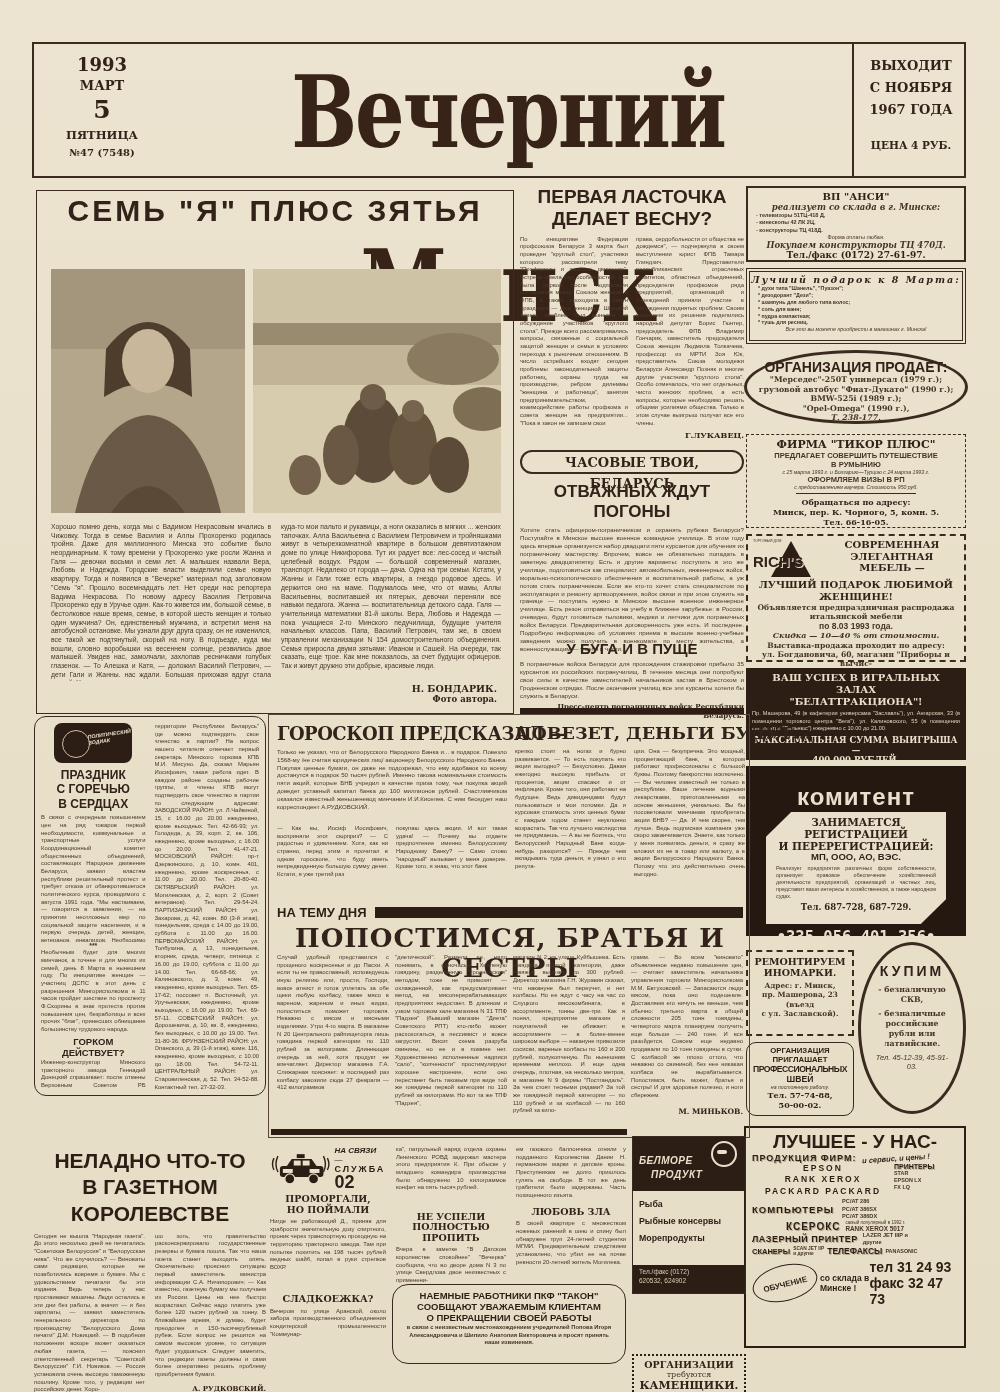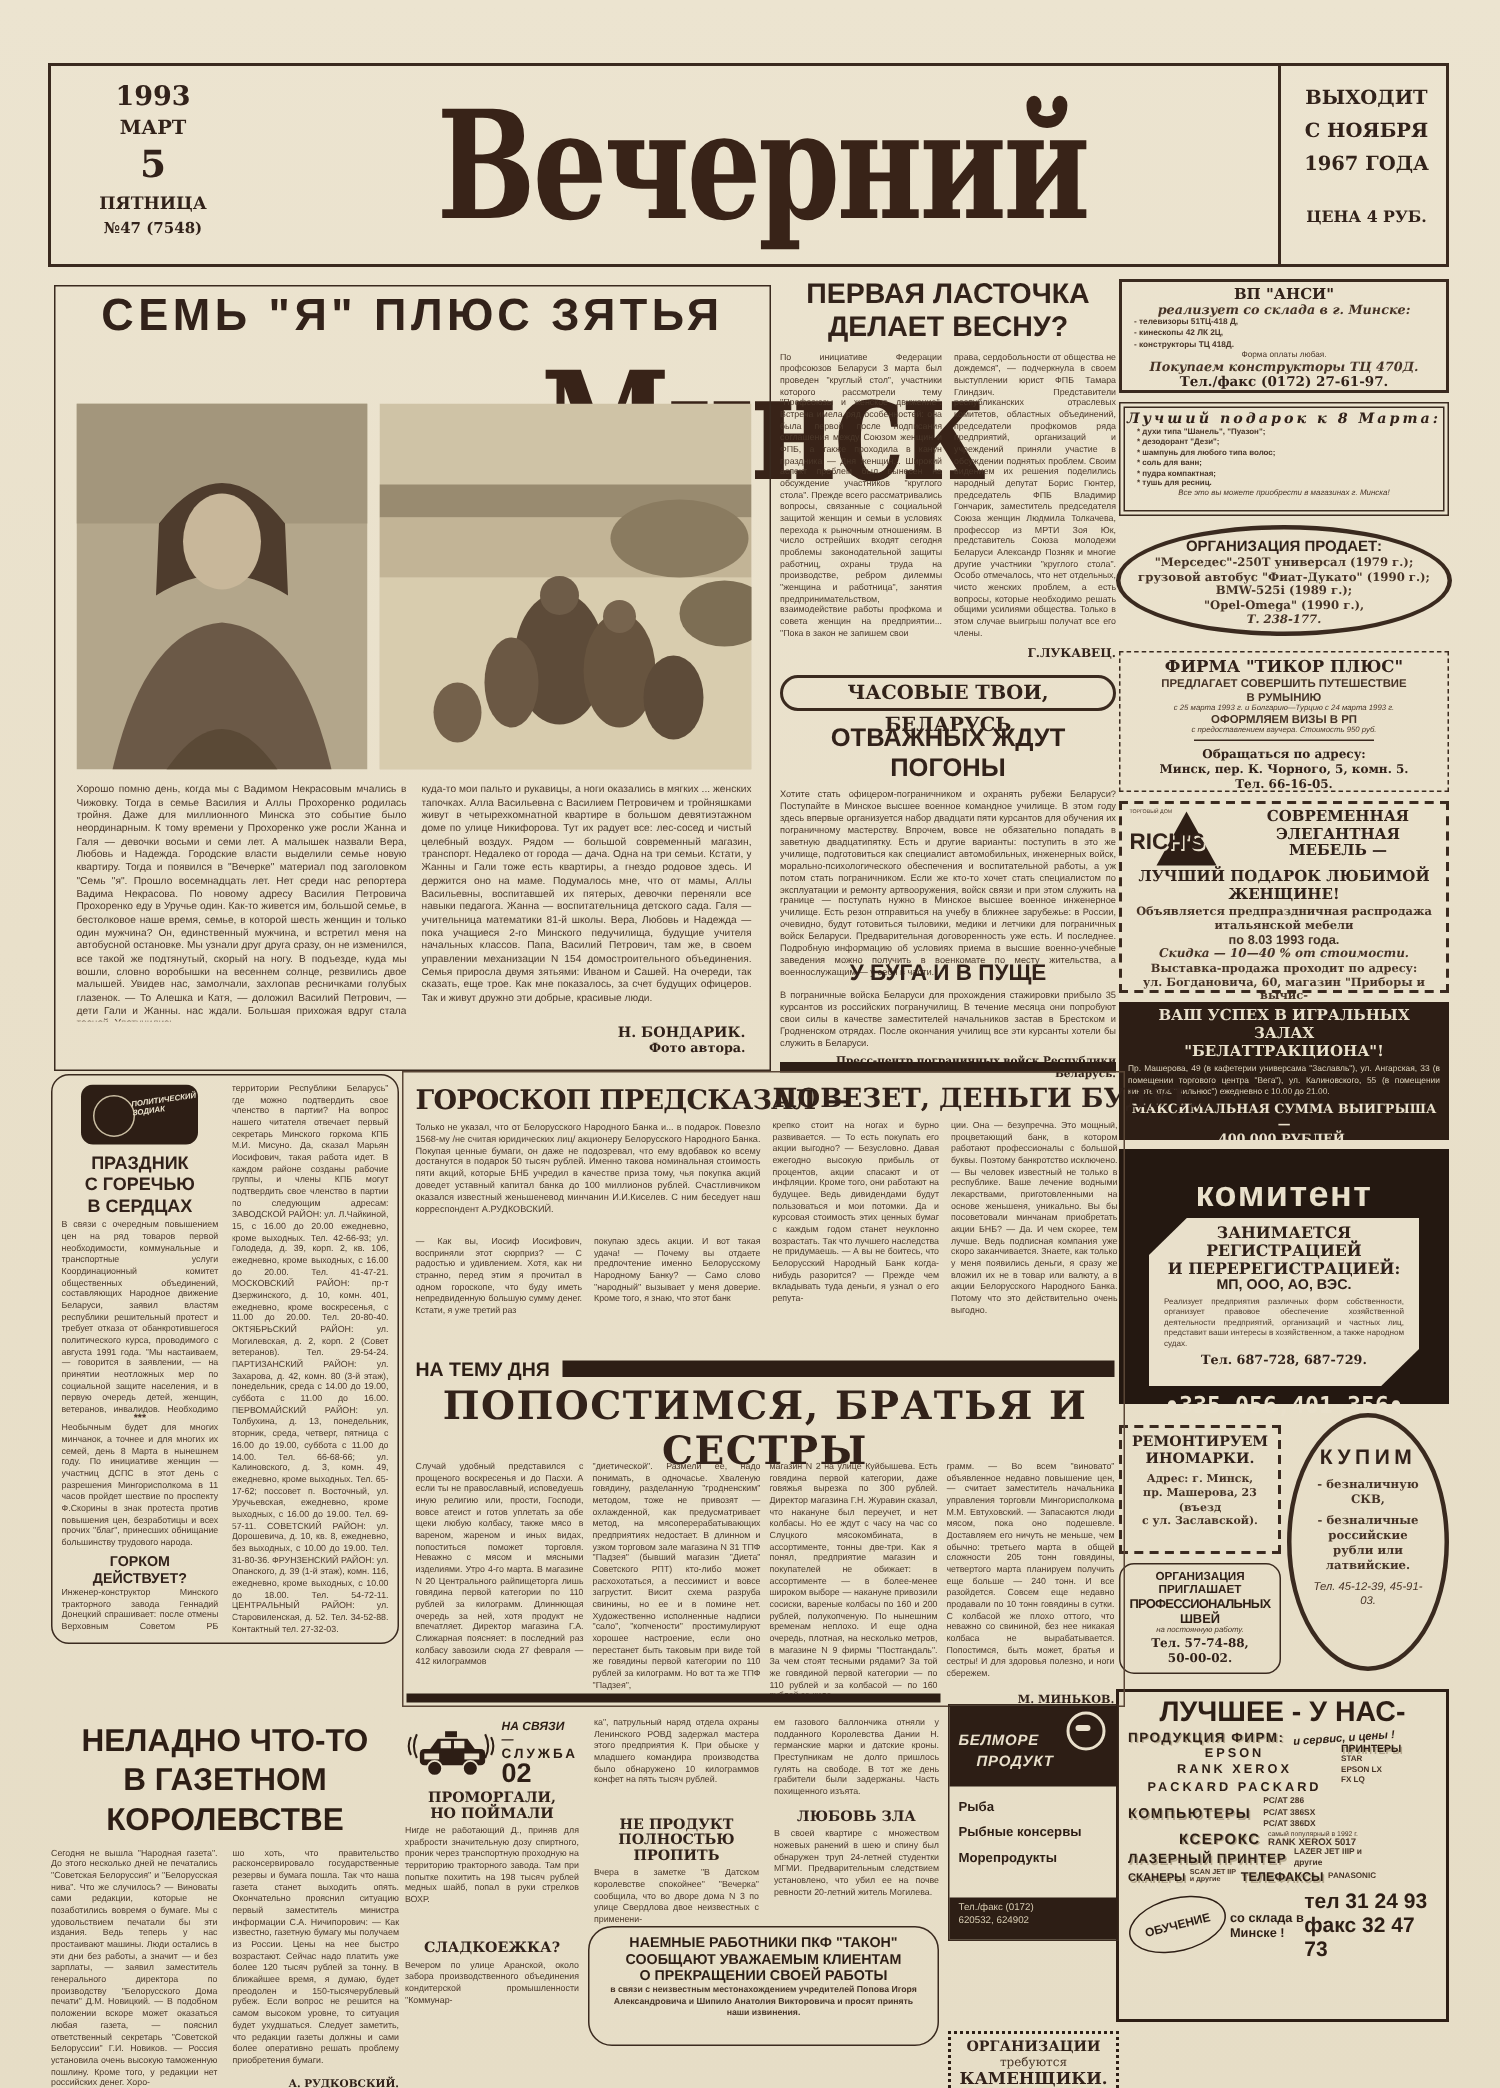--- a/index.html
+++ b/index.html
@@ -128,21 +128,21 @@
       <div>* дезодорант "Дези";</div>
       <div>* шампунь для любого типа волос;</div>
       <div>* соль для ванн;</div>
       <div>* пудра компактная;</div>
       <div>* тушь для ресниц.</div>
     </div>
     <div class="i" style="font-size:5.3px">Все это вы можете приобрести в магазинах г. Минска!</div>
   </div>
 
   <div class="abs c oval" style="left:744px;top:350px;width:224px;height:74px;border:3.5px solid #3a2a1f;box-sizing:border-box;padding-top:6px">
-    <div class="san b ink" style="font-size:10px">ОРГАНИЗАЦИЯ ПРОДАЕТ:</div>
+    <div class="san b ink" style="font-size:14px">ОРГАНИЗАЦИЯ ПРОДАЕТ:</div>
     <div class="ser b" style="font-size:7.8px;line-height:1.22">
       <div>"Мерседес"-250Т универсал (1979 г.);</div>
       <div>грузовой автобус "Фиат-Дукато" (1990 г.);</div>
       <div>BMW-525i (1989 г.);</div>
       <div>"Opel-Omega" (1990 г.),</div>
       <div class="i">Т. 238-177.</div>
     </div>
   </div>
 
   <div class="abs c" style="left:746px;top:434px;width:220px;height:94px;border:1.6px dashed #3a2a1f;box-sizing:border-box;padding-top:3px">
@@ -337,21 +337,21 @@
         <div class="bt2" style="flex:1;height:148px">ции. Она — безупречна. Это мощный, процветающий банк, в котором работают профессионалы с большой буквы. Поэтому банкротство исключено. — Вы человек известный не только в республике. Ваше лечение водными лекарствами, приготовленными на основе женьшеня, уникально. Вы бы посоветовали минчанам приобретать акции БНБ? — Да. И чем скорее, тем лучше. Ведь подписная компания уже скоро заканчивается. Знаете, как только у меня появились деньги, я сразу же вложил их не в товар или валюту, а в акции Белорусского Народного Банка. Потому что это действительно очень выгодно.</div>
       </div>
     </div>
 
     <div class="abs" style="left:8px;top:190px;width:466px;display:flex;align-items:center">
       <span class="san b" style="font-size:13px;color:#2d1e15;white-space:nowrap">НА ТЕМУ ДНЯ</span>
       <span style="flex:1;height:11px;background:#2d1e15;margin-left:8px"></span>
     </div>
 
     <div class="abs ser b c ink" style="left:0;top:208px;width:482px;font-size:26px;letter-spacing:1px">ПОПОСТИМСЯ, БРАТЬЯ И СЕСТРЫ</div>
-    <div class="abs cols" style="left:8px;top:260px;width:466px;height:162px;gap:6px">
+    <div class="abs cols" style="left:8px;top:239px;width:466px;height:162px;gap:6px">
       <div class="bt2" style="flex:1">Случай удобный представился с прощеного воскресенья и до Пасхи. А если ты не православный, исповедуешь иную религию или, прости, Господи, вовсе атеист и готов уплетать за обе щеки любую колбасу, также мясо в вареном, жареном и иных видах, попоститься поможет торговля. Неважно с мясом и мясными изделиями. Утро 4-го марта. В магазине N 20 Центрального райпищеторга лишь говядина первой категории по 110 рублей за килограмм. Длиннющая очередь за ней, хотя продукт не впечатляет. Директор магазина Г.А. Слижарная поясняет: в последний раз колбасу завозили сюда 27 февраля — 412 килограммов</div>
       <div class="bt2" style="flex:1">"диетической". Размели ее, надо понимать, в одночасье. Хваленую говядину, разделанную "гродненским" методом, тоже не привозят — охлажденной, как предусматривает метод, на мясоперерабатывающих предприятиях недостает. В длинном и узком торговом зале магазина N 31 ТПФ "Падзея" (бывший магазин "Диета" Советского РПТ) кто-либо может расхохотаться, а пессимист и вовсе загрустит. Висит схема разруба свинины, но ее и в помине нет. Художественно исполненные надписи "сало", "копчености" простимулируют хорошее настроение, если оно перестанет быть таковым при виде той же говядины первой категории по 110 рублей за килограмм. Но вот та же ТПФ "Падзея",</div>
       <div class="bt2" style="flex:1">магазин N 2 на улице Куйбышева. Есть говядина первой категории, даже говяжья вырезка по 300 рублей. Директор магазина Г.Н. Журавин сказал, что накануне был переучет, и нет колбасы. Но ее ждут с часу на час со Слуцкого мясокомбината, в ассортименте, тонны две-три. Как я понял, предприятие магазин и покупателей не обижает: в ассортименте — в более-менее широком выборе — накануне привозили сосиски, вареные колбасы по 160 и 200 рублей, полукопченую. По нынешним временам неплохо. И еще одна очередь, плотная, на несколько метров, в магазине N 9 фирмы "Постгандаль". За чем стоят тесными рядами? За той же говядиной первой категории — по 110 рублей и за колбасой — по 160 рублей за кило-</div>
       <div style="flex:1;display:flex;flex-direction:column;overflow:hidden">
         <div class="bt2" style="flex:1">грамм. — Во всем "виновато" объявленное недавно повышение цен, — считает заместитель начальника управления торговли Мингорисполкома М.М. Евтуховский. — Запасаются люди мясом, пока оно подешевле. Доставляем его ничуть не меньше, чем обычно: третьего марта в общей сложности 205 тонн говядины, четвертого марта планируем получить еще больше — 240 тонн. И все разойдется. Совсем еще недавно продавали по 10 тонн говядины в сутки. С колбасой же плохо оттого, что неважно со свининой, без нее никакая колбаса не вырабатывается. Попостимся, быть может, братья и сестры! И для здоровья полезно, и ноги сбережем.</div>
         <div class="ser b r ink" style="font-size:7.5px">М. МИНЬКОВ.</div>
       </div>
     </div>
     <div class="abs dark-bg" style="left:2px;top:414px;width:356px;height:6px"></div>
   </div>
@@ -397,21 +397,21 @@
         <div>ПРОМОРГАЛИ,</div>
         <div>НО ПОЙМАЛИ</div>
       </div>
       <div class="bt2" style="margin-top:3px;height:72px">Нигде не работающий Д., приняв для храбрости значительную дозу спиртного, проник через транспортную проходную на территорию тракторного завода. Там при попытке похитить на 198 тысяч рублей медных шайб, попал в руки стрелков ВОХР.</div>
       <div class="subhead" style="font-size:9.5px;margin-top:4px">СЛАДКОЕЖКА?</div>
       <div class="bt2" style="margin-top:3px;height:38px">Вечером по улице Аранской, около забора производственного объединения кондитерской промышленности "Коммунар-</div>
     </div>
     <div style="flex:1;overflow:visible">
       <div class="bt2" style="height:62px">ка", патрульный наряд отдела охраны Ленинского РОВД задержал мастера этого предприятия К. При обыске у младшего командира производства было обнаружено 10 килограммов конфет на пять тысяч рублей.</div>
       <div class="subhead" style="font-size:9.5px;margin-top:4px">
-        <div>НЕ ПРОДУКТ</div>
+        <div>НЕ УСПЕЛИ</div>
         <div>ПОЛНОСТЬЮ</div>
         <div>ПРОПИТЬ</div>
       </div>
       <div class="bt2" style="margin-top:3px;height:46px">Вчера в заметке "В Датском королевстве спокойнее" "Вечерка" сообщила, что во дворе дома N 3 по улице Свердлова двое неизвестных с применени-</div>
     </div>
     <div style="flex:1;overflow:visible">
       <div class="bt2" style="height:56px">ем газового баллончика отняли у подданного Королевства Дании Н. германские марки и датские кроны. Преступникам не долго пришлось гулять на свободе. В тот же день грабители были задержаны. Часть похищенного изъята.</div>
       <div class="subhead" style="font-size:9.5px;margin-top:5px">ЛЮБОВЬ ЗЛА</div>
       <div class="bt2" style="margin-top:3px;height:58px">В своей квартире с множеством ножевых ранений в шею и спину был обнаружен труп 24-летней студентки МГМИ. Предварительным следствием установлено, что убил ее на почве ревности 20-летний житель Могилева.</div>
     </div>

